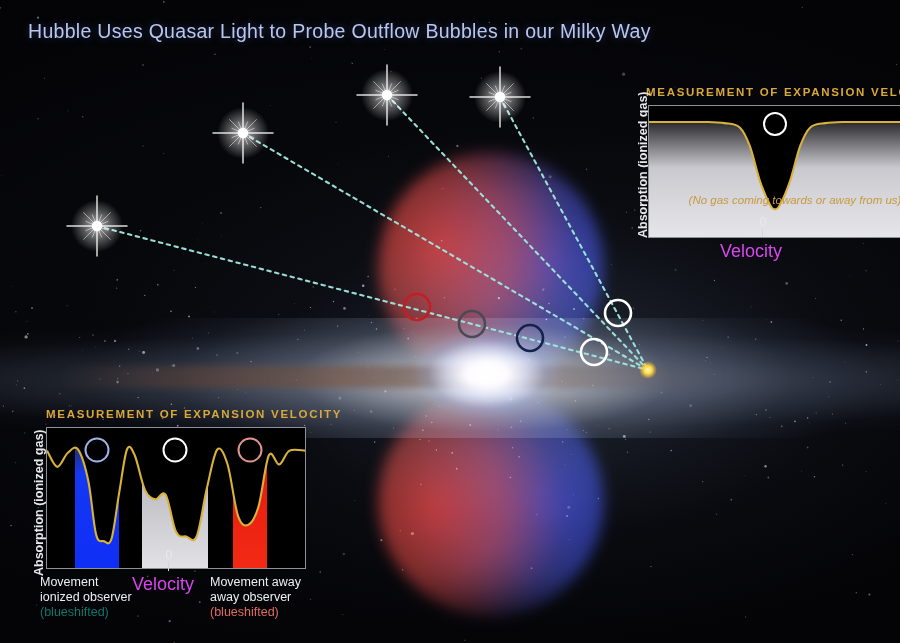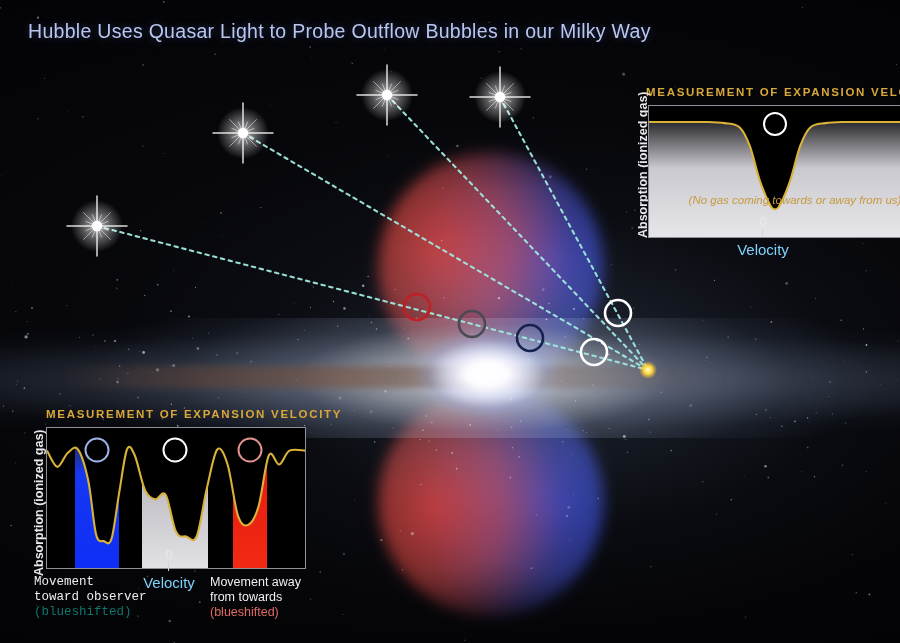--- a/index.html
+++ b/index.html
@@ -61,21 +61,21 @@
     color:#d9a83a;font-size:11.5px;font-weight:bold;letter-spacing:1.7px;
     white-space:nowrap;
   }
   .plotbox{
     background:#000;border:1px solid #8f9199;position:relative;overflow:hidden;
   }
   .ylab{
     position:absolute;color:#e8e8ec;font-size:12.5px;font-weight:bold;
     white-space:nowrap;transform:rotate(-90deg);transform-origin:0 0;
   }
-  .xlab{position:absolute;color:#7dd3fc;font-size:15px;text-align:center;white-space:nowrap;}
+  .xlab{position:absolute;color:#d946ef;font-size:18px;text-align:left;white-space:nowrap;}
   .zero{position:absolute;color:#e9e9ee;font-size:12.5px;text-align:center;white-space:nowrap;}
   .note{
     position:absolute;color:#c79a3d;font-size:11.5px;font-style:italic;
     white-space:nowrap;text-align:center;width:100%;margin-left:20px;
   }
   .legend{position:absolute;color:#eceef2;font-size:12.5px;line-height:15px;white-space:nowrap;}
   .legend .shift-blue{color:#0f766e;}
   .legend .shift-red{color:#e06a63;}
 </style>
 </head>
@@ -618,25 +618,25 @@
         <path id="bl-line" fill="none" stroke="#d9b23a" stroke-width="2.1" d="M0.00,22.64C1.72,25.35 6.88,38.49 10.32,38.88C13.76,39.27 17.20,27.86 20.64,24.96C24.08,22.06 27.52,16.84 30.96,21.48C34.40,26.12 38.27,38.69 41.28,52.80C44.29,66.91 46.44,96.11 49.02,106.16C51.60,116.21 54.18,112.35 56.76,113.12C59.34,113.89 61.92,118.92 64.50,110.80C67.08,102.68 69.66,79.29 72.24,64.40C74.82,49.51 77.40,27.67 79.98,21.48C82.56,15.29 84.71,20.51 87.72,27.28C90.73,34.05 94.60,54.73 98.04,62.08C101.48,69.43 104.92,70.59 108.36,71.36C111.80,72.13 115.24,61.31 118.68,66.72C122.12,72.13 125.56,96.88 129.00,103.84C132.44,110.80 135.88,107.71 139.32,108.48C142.76,109.25 146.20,116.60 149.64,108.48C153.08,100.36 156.52,74.26 159.96,59.76C163.40,45.26 166.84,25.35 170.28,21.48C173.72,17.61 177.16,25.54 180.60,36.56C184.04,47.58 187.48,77.55 190.92,87.60C194.36,97.65 197.80,98.43 201.24,96.88C204.68,95.33 208.12,89.92 211.56,78.32C215.00,66.72 218.44,34.24 221.88,27.28C225.32,20.32 228.76,37.33 232.20,36.56C235.64,35.79 238.22,24.96 242.52,22.64C246.82,20.32 255.42,22.64 258.00,22.64"></path>
         <circle cx="50" cy="22" r="11.5" fill="none" stroke="#9fb2e8" stroke-width="2"></circle>
         <circle cx="128" cy="22" r="11.5" fill="none" stroke="#ffffff" stroke-width="2"></circle>
         <circle cx="203" cy="22" r="11.5" fill="none" stroke="#e2938e" stroke-width="2"></circle>
       </svg>
     </div>
     <div class="zero" style="left:154px;top:140px;width:14px;">0</div>
     <div style="position:absolute;left:160px;top:154px;width:1px;height:9px;background:#d6d6da;"></div>
     <div class="xlab" style="left:124px;top:166px;width:74px;">Velocity</div>
 
-    <div class="legend" style="left:26px;top:167px;font-family:Liberation Mono, monospace;">
+    <div class="legend" style="left:32px;top:167px;">
       <div>Movement</div>
-      <div>toward observer</div>
+      <div>ionized observer</div>
       <div class="shift-blue">(blueshifted)</div>
     </div>
     <div class="legend" style="left:202px;top:167px;text-align:left;">
       <div>Movement away</div>
-      <div>from towards</div>
+      <div>away observer</div>
       <div class="shift-red">(blueshifted)</div>
     </div>
   </div>
 
 </div>
 
 </body></html>

